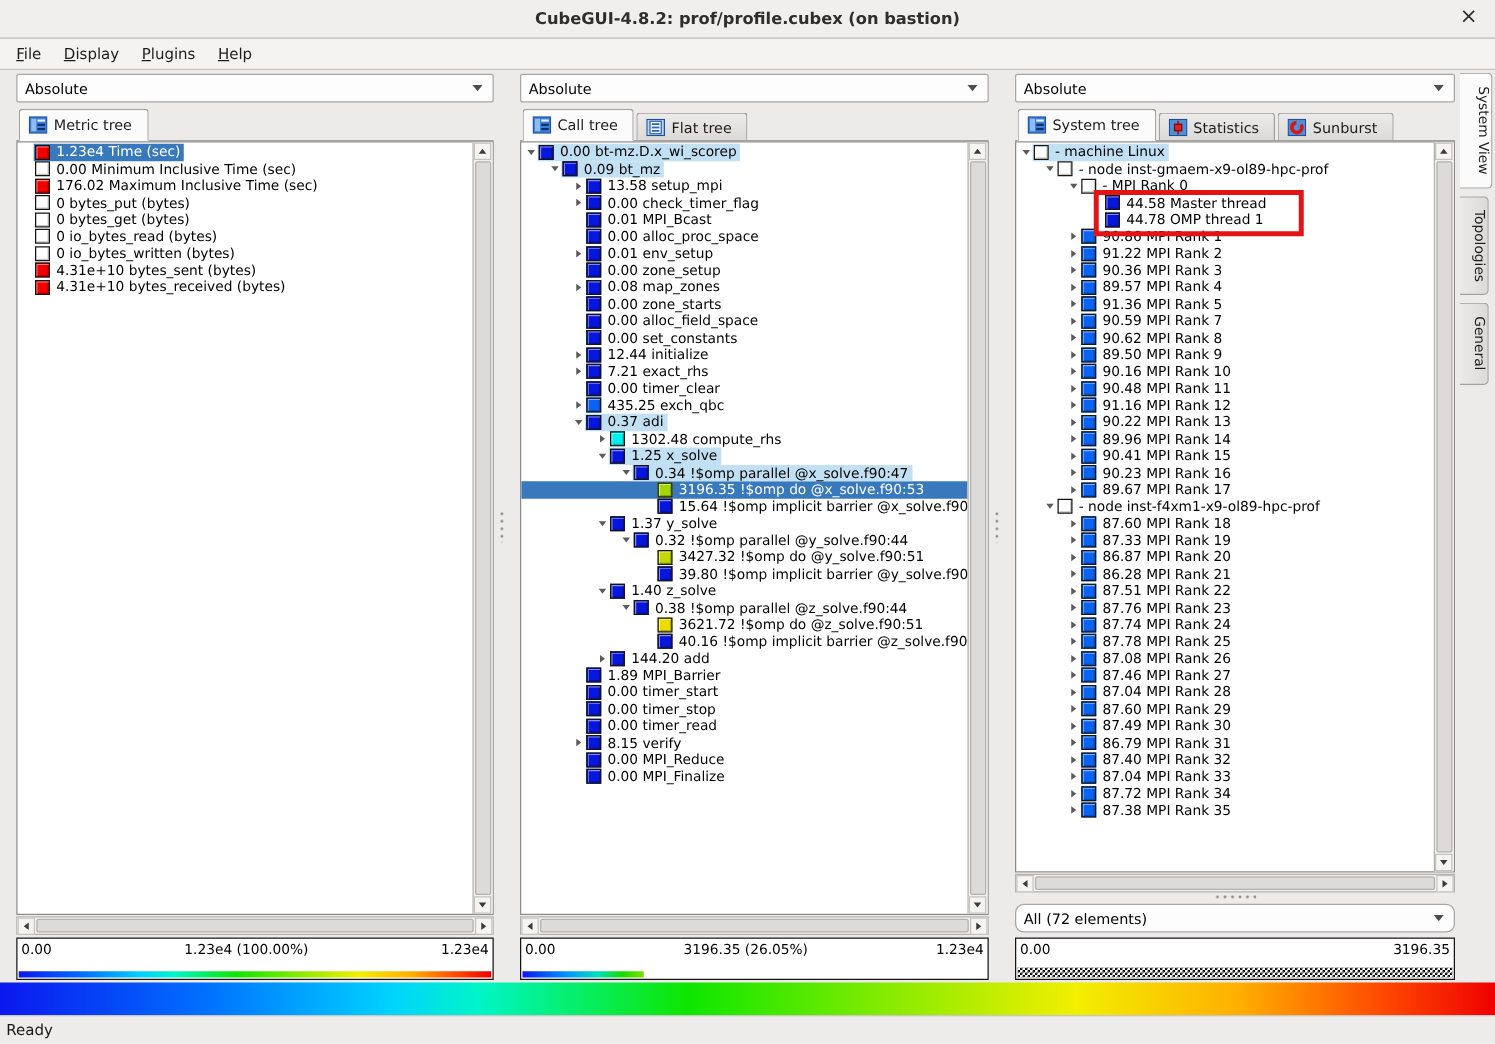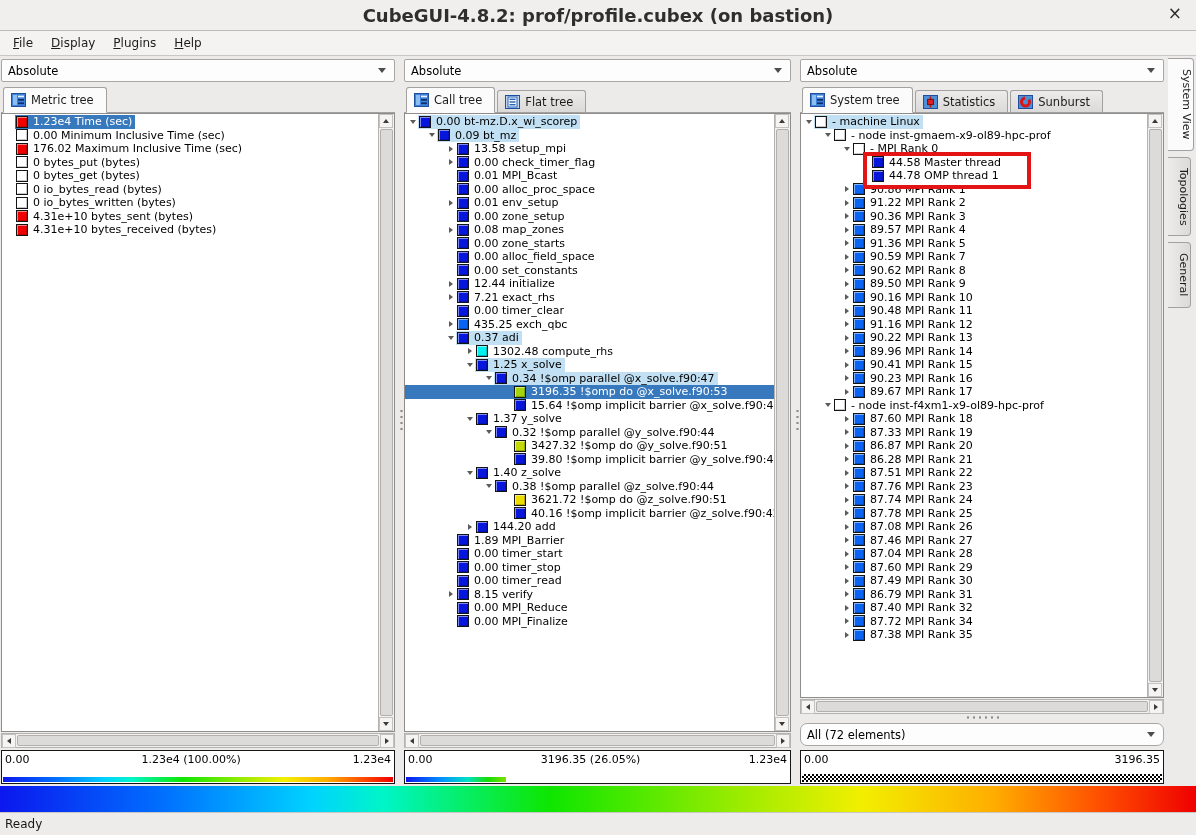--- a/index.html
+++ b/index.html
@@ -2,32 +2,32 @@
 <html style="--sel: #3879bd; --path: #c2e0f4; --ann: #e51414;"><head>
 <meta charset="utf-8">
 <style>
   html,body{margin:0;padding:0;width:1196px;height:835px;overflow:hidden;
     font-family:"DejaVu Sans","Liberation Sans",sans-serif;}
   .window{width:1196px;height:835px;display:flex;flex-direction:column;background:#edebea;}
 
   
   .titlebar{height:30px;flex:none;background:#f1efee;border-bottom:1px solid #bdbbba;
     position:relative;display:flex;align-items:center;justify-content:center;}
-  .title{font-size:18px;font-weight:bold;color:#2e2e2e;}
+  .title{font-size:13px;font-weight:bold;color:#2e2e2e;}
   .close{position:absolute;right:14px;top:3px;font-size:17px;color:#2e2e2e;cursor:default;}
 
   
   .menubar{height:24px;flex:none;background:#f4f3f2;border-bottom:1px solid #c9c7c6;
     display:flex;align-items:center;padding-left:4px;}
   .menuitem{font-size:12px;color:#1c1c1c;padding:2px 9px;}
   .menuitem u{text-decoration:underline;}
 
   
   .main{flex:1;display:flex;min-height:0;background:#edebea;}
-  .pane{display:flex;flex-direction:column;padding:3px 4px 2px 1px;min-height:0;box-sizing:border-box;}
+  .pane{display:flex;flex-direction:column;padding:3px 4px 2px 13px;min-height:0;box-sizing:border-box;}
   .vsplit{width:4px;flex:none;display:flex;align-items:center;justify-content:center;}
   .vsplit .dots{width:3px;height:26px;background-image:radial-gradient(circle,#8f8d8b 1px,transparent 1.3px);background-size:3px 6px;}
 
   
   .combo{height:21px;flex:none;background:#fdfdfd;border:1px solid #a9a7a6;border-radius:2px;
     display:flex;align-items:center;position:relative;margin-bottom:5px;}
   .combo-lbl{font-size:11.5px;color:#000;padding-left:6px;}
   .combo-arrow{position:absolute;right:8px;top:8px;width:0;height:0;
     border-left:4px solid transparent;border-right:4px solid transparent;border-top:5px solid #4f4d4c;}
   .combo.round{border-radius:7px;margin:2px 0 2px 0;}
@@ -944,20 +944,28 @@
               <span class="tcontent">
                 <span class="tbox" style="background: rgb(10, 99, 242);"></span>
                 <span class="tlabel">87.40 MPI Rank 32</span>
               </span>
             </div>
             <div class="trow">
               <span class="tindent" style="width: 40px;"></span>
               <span class="texp closed"></span>
               <span class="tcontent">
                 <span class="tbox" style="background: rgb(10, 99, 242);"></span>
+                <span class="tlabel">87.04 MPI Rank 33</span>
+              </span>
+            </div>
+            <div class="trow">
+              <span class="tindent" style="width: 40px;"></span>
+              <span class="texp closed"></span>
+              <span class="tcontent">
+                <span class="tbox" style="background: rgb(10, 99, 242);"></span>
                 <span class="tlabel">87.72 MPI Rank 34</span>
               </span>
             </div>
             <div class="trow">
               <span class="tindent" style="width: 40px;"></span>
               <span class="texp closed"></span>
               <span class="tcontent">
                 <span class="tbox" style="background: rgb(10, 99, 242);"></span>
                 <span class="tlabel">87.38 MPI Rank 35</span>
               </span>

